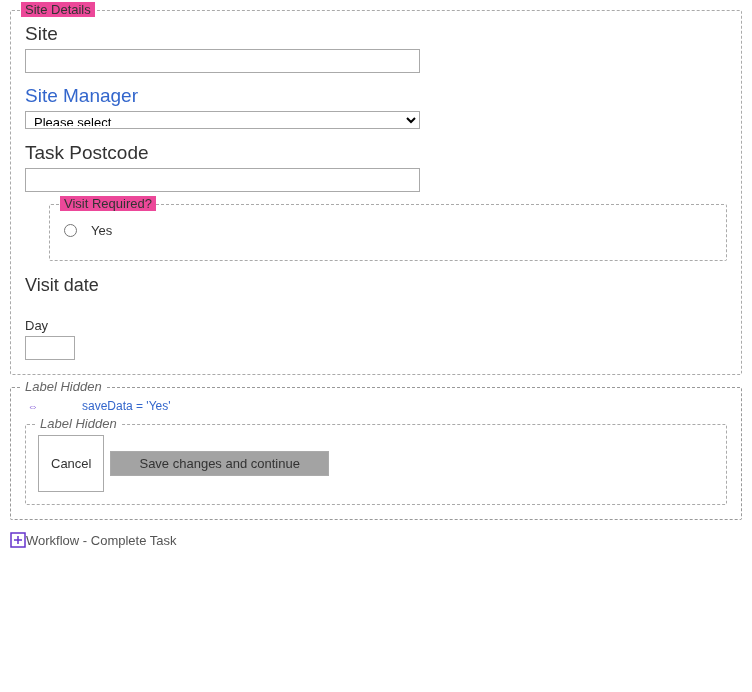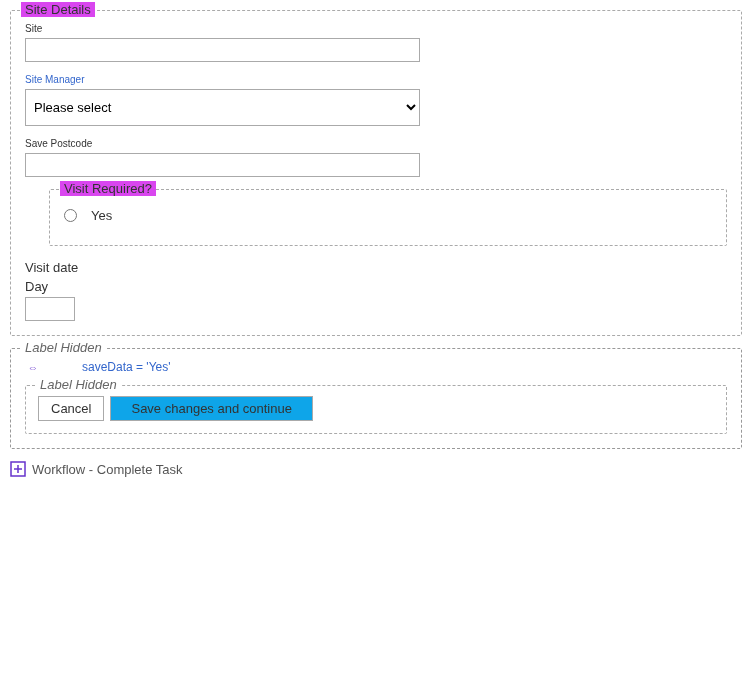--- a/index.html
+++ b/index.html
@@ -18,52 +18,52 @@
       border-radius: 2px;
       padding: 12px 14px 14px 14px;
       margin-bottom: 12px;
       position: relative;
     }
 
     .fieldset-legend {
       position: absolute;
       top: -9px;
       left: 10px;
-      background: #d946ef;
+      background: #ec4899;
       padding: 0 4px;
       font-size: 13px;
       color: #333;
     }
 
     .form-group {
       margin-bottom: 12px;
     }
 
     .form-label {
       display: block;
       margin-bottom: 4px;
-      font-size: 10px;
+      font-size: 19px;
       color: #333;
     }
 
     .form-label.blue {
       color: #3366cc;
     }
 
     .form-input {
       width: 395px;
       height: 24px;
       border: 1px solid #aaa;
       padding: 2px 4px;
       font-size: 13px;
     }
 
     .form-select {
       width: 395px;
-      height: 37px;
+      height: 18px;
       border: 1px solid #aaa;
       padding: 2px 4px;
       font-size: 13px;
       background: #fff;
     }
 
     .radio-group {
       margin: 6px 0;
     }
 
@@ -184,59 +184,58 @@
 
     .button-row {
       display: flex;
       gap: 6px;
       align-items: center;
     }
 
     .btn-cancel {
       background: #fff;
       border: 1px solid #aaa;
-      padding: 4px 12px;
+      padding: 20px 12px;
       font-size: 13px;
       cursor: pointer;
       color: #333;
     }
 
     .btn-save {
-      background: #0ea5e9;
-      border: 1px solid #aaa;
-      padding: 4px 20px;
+      background: #a3a3a3;
+      border: 1px solid #aaa;
+      padding: 4px 28px;
       font-size: 13px;
       cursor: pointer;
       color: #333;
     }
 
     .workflow-line {
       display: flex;
       align-items: center;
-      gap: 6px;
       font-size: 13px;
       color: #555;
       margin-top: 8px;
     }
 
     .workflow-icon {
       width: 16px;
       height: 16px;
       display: inline-flex;
       align-items: center;
       justify-content: center;
     }
 
     .visit-section {
       margin-top: 4px;
     }
 
     .visit-date-label {
-      font-size: 13px;
-      margin-bottom: 4px;
+      font-size: 18px;
+      margin-bottom: 22px;
       color: #333;
     }
   </style>
 </head>
 <body>
 
 <div class="fieldset-box">
   <span class="fieldset-legend">Site Details</span>
 
   <div class="form-group">
@@ -245,21 +244,21 @@
   </div>
 
   <div class="form-group">
     <label class="form-label blue">Site Manager</label>
     <select class="form-select">
       <option>Please select</option>
     </select>
   </div>
 
   <div class="form-group">
-    <label class="form-label">Save Postcode</label>
+    <label class="form-label">Task Postcode</label>
     <input type="text" class="form-input" style="">
   </div>
 
   <div class="fieldset-box" style="margin-bottom: 14px; margin-left: 24px;">
     <span class="fieldset-legend">Visit Required?</span>
     <div class="radio-group">
       <div class="radio-item">
         <input type="radio" name="visitRequired" value="yes" style="">
         <span>Yes</span>
       </div>

